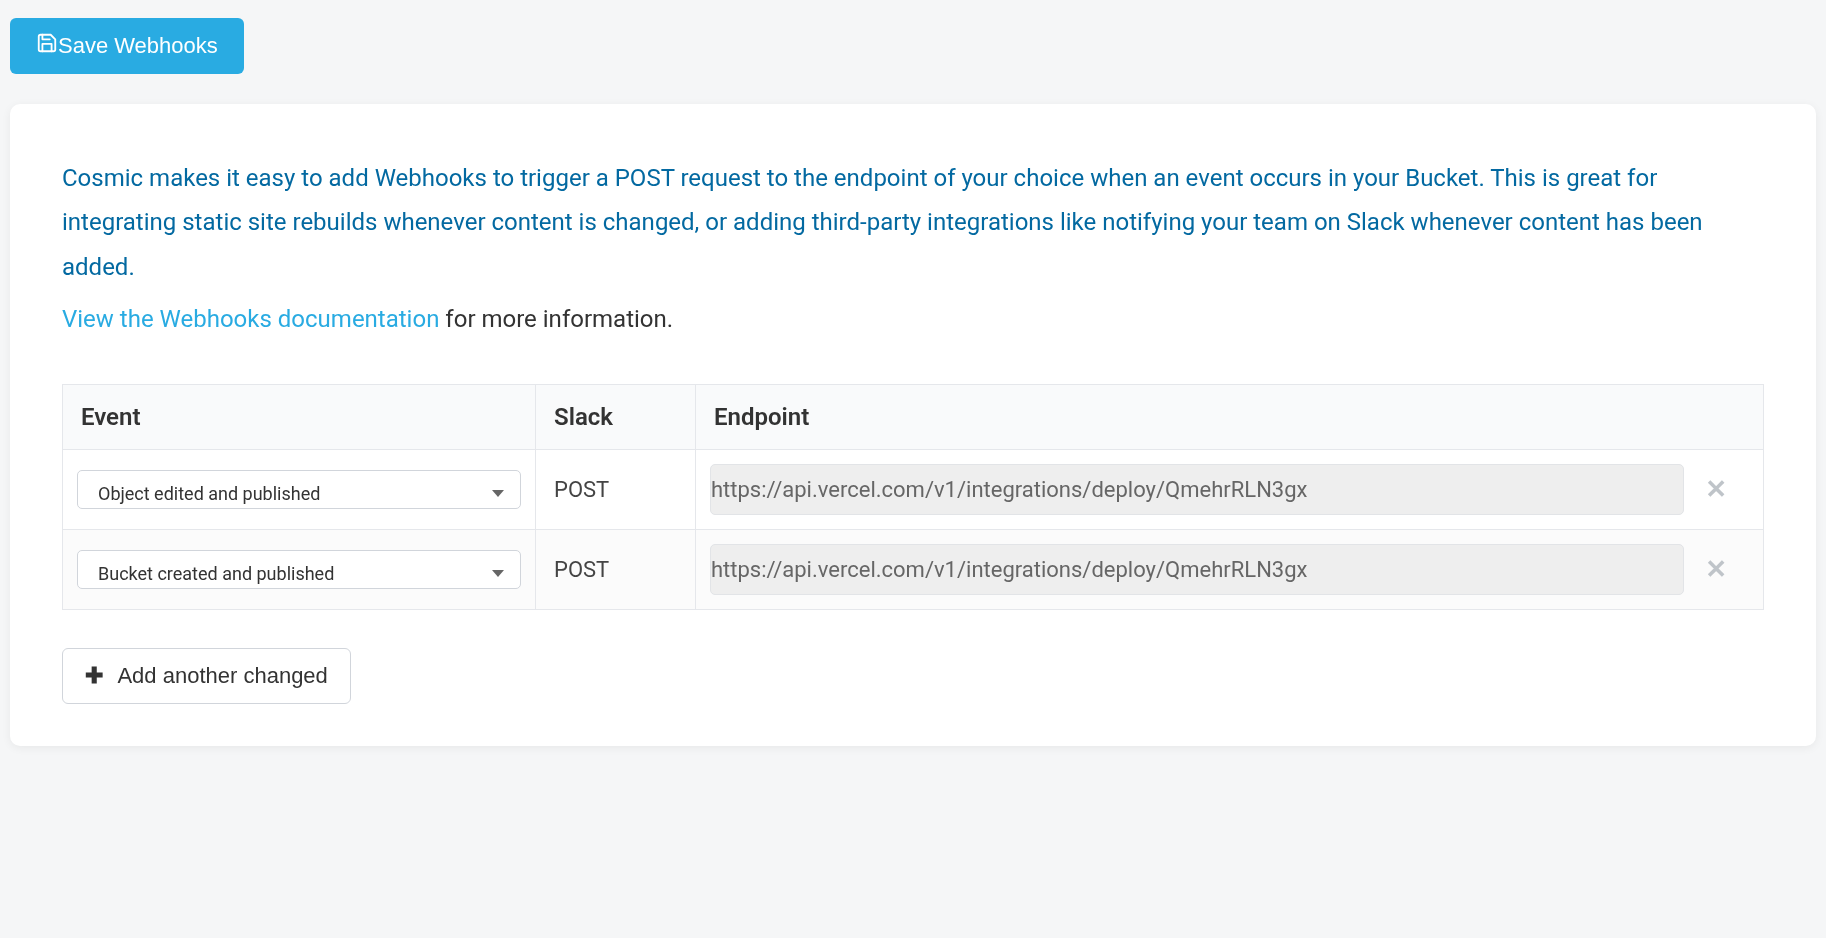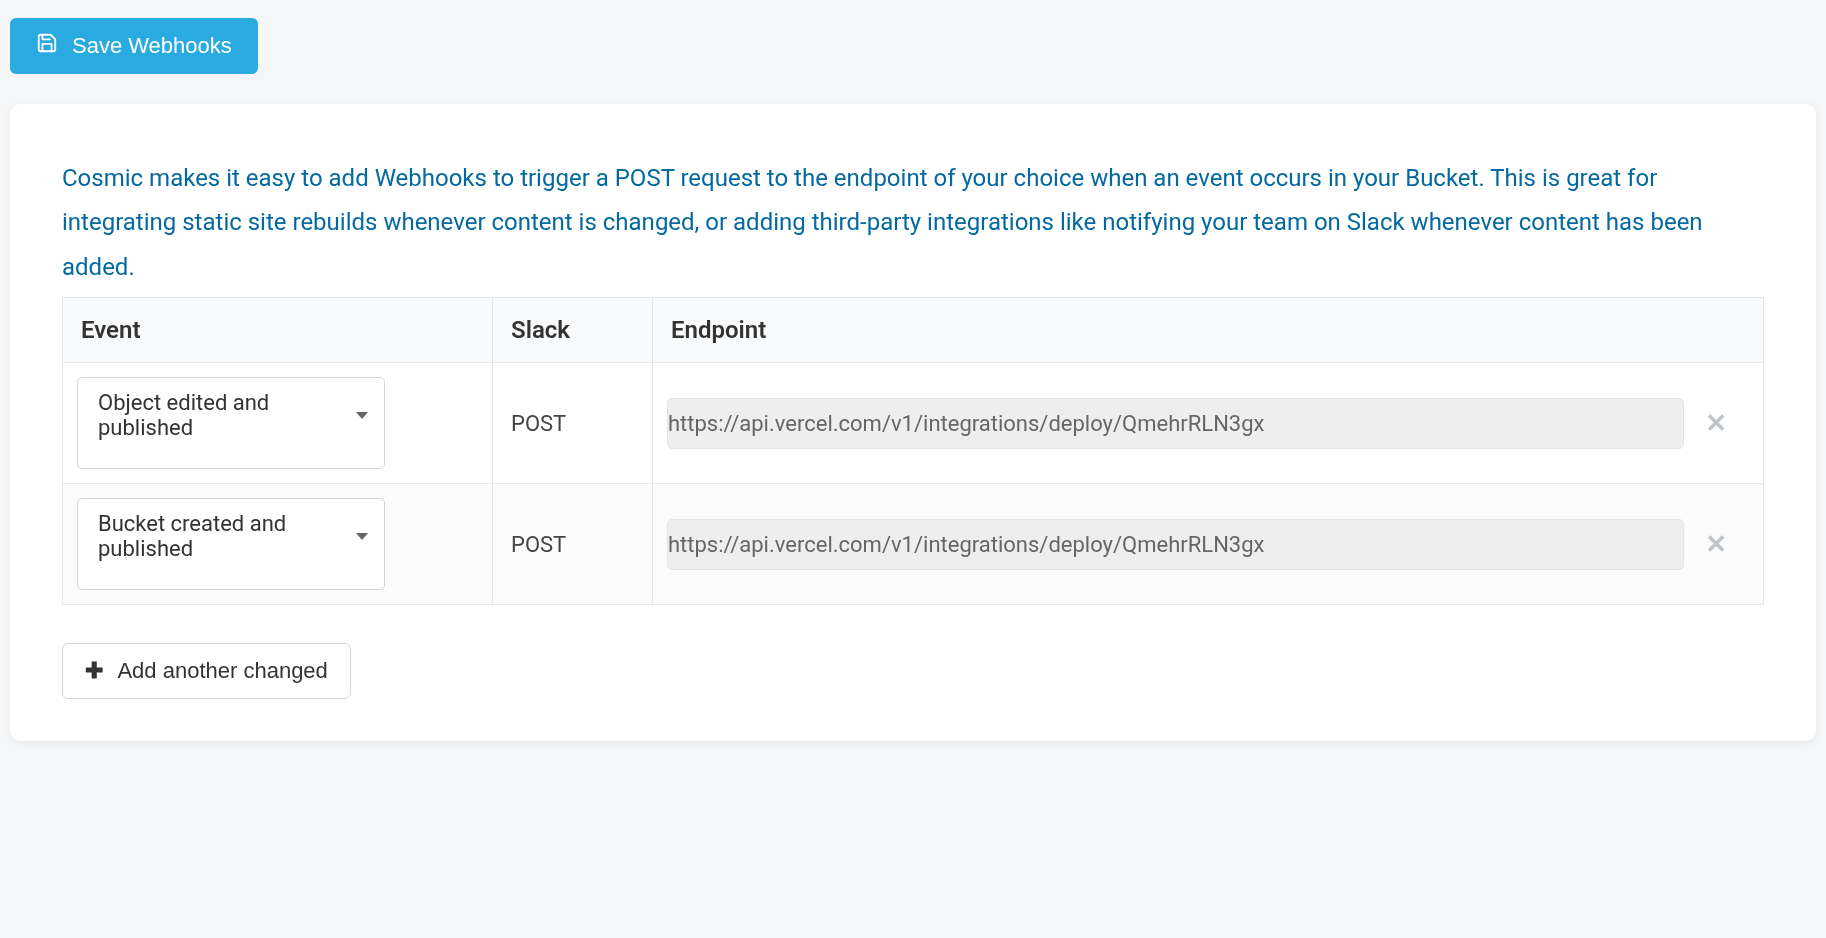--- a/index.html
+++ b/index.html
@@ -27,21 +27,21 @@
 .save-btn {
   background: #29abe2;
   color: #fff;
   border: none;
   border-radius: 6px;
   padding: 14px 26px;
   font-size: 22px;
   cursor: pointer;
   display: flex;
   align-items: center;
-  gap: 14px;
+  gap: 0;
 }
 .save-btn svg { width: 22px; height: 22px; }
 .card {
   background: #fff;
   border-radius: 10px;
   box-shadow: 0 2px 10px rgba(0,0,0,0.06);
   padding: 52px 52px 42px 52px;
 }
 .intro {
   font-size: 24px;
@@ -86,25 +86,25 @@
 .col-endpoint { }
 .col-close { width: 80px; border-left: none !important; }
 .col-endpoint-th { }
 .select-box {
   display: flex;
   align-items: center;
   justify-content: space-between;
   border: 1px solid #d1d5db;
   border-radius: 5px;
   background: #fff;
-  padding: 12px 16px 28px 20px;
-  font-size: 22px;
-  color: #333;
-  cursor: pointer;
-  width: 308px;
+  padding: 12px 16px 4px 20px;
+  font-size: 18px;
+  color: #333;
+  cursor: pointer;
+  width: 444px;
 }
 .select-box .caret {
   margin-left: 14px;
   width: 0; height: 0;
   border-left: 6px solid transparent;
   border-right: 6px solid transparent;
   border-top: 7px solid #666;
 }
 .method-cell { padding-left: 18px !important; }
 .endpoint-input {
@@ -163,20 +163,23 @@
             <polyline points="17 21 17 13 7 13 7 21"></polyline>
             <polyline points="7 3 7 8 15 8"></polyline>
           </svg>
       </span>
       <span>Save Webhooks</span>
     </button>
   </div>
 
   <div class="card">
     <p class="intro">Cosmic makes it easy to add Webhooks to trigger a POST request to the endpoint of your choice when an event occurs in your Bucket. This is great for integrating static site rebuilds whenever content is changed, or adding third-party integrations like notifying your team on Slack whenever content has been added.</p>
+    <p class="doc-line">
+      <a href="#" class="doc-link">View the Webhooks documentation</a><span> for more information.</span>
+    </p>
 
     <table class="table">
       <thead>
         <tr>
           <th class="col-event">Event</th>
           <th class="col-method">Slack</th>
           <th class="col-endpoint-th" colspan="2">Endpoint</th>
         </tr>
       </thead>
       <tbody>

